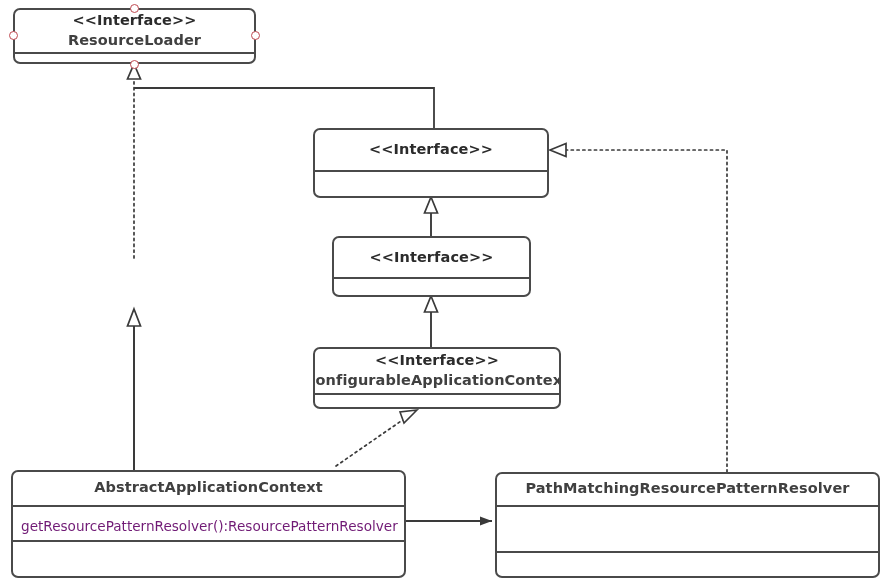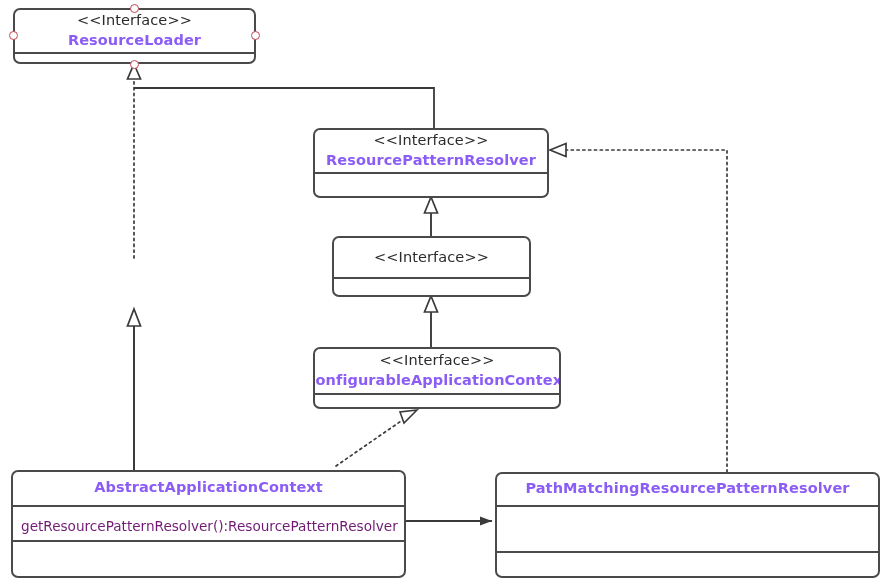--- a/index.html
+++ b/index.html
@@ -43,31 +43,31 @@
     color: #262626;
   }
   .compartment.header {
     padding: 3px 6px 4px 6px;
   }
   .compartment.divided {
     border-top: 2px solid #4a4a4a;
   }
   .stereotype {
     font-size: 14.5px;
-    font-weight: 400;
+    font-weight: 700;
     letter-spacing: 0.1px;
     line-height: 1.32;
     color: #2b2b2b;
   }
   .cname {
     font-size: 14.5px;
     font-weight: 700;
     letter-spacing: 0.1px;
     line-height: 1.32;
-    color: #8b5cf6;
+    color: #404040;
   }
   .member {
     font-size: 13.6px;
     font-weight: 400;
     line-height: 1.3;
     color: #701a75;
     padding: 0 8px;
     white-space: nowrap;
   }
   .member-row {
@@ -143,21 +143,20 @@
     <div class="compartment header" style="height:42px;">
       <div class="stereotype">&lt;&lt;Interface&gt;&gt;</div>
       <div class="cname">ResourceLoader</div>
     </div>
     <div class="compartment divided" style="height:14px;"></div>
   </div>
 
   <div class="uml-box" style="left:313px; top:128px; width:236px; height:70px;">
     <div class="compartment header" style="height:42px;">
       <div class="stereotype">&lt;&lt;Interface&gt;&gt;</div>
-      <div class="cname">ResourcePatternResolver</div>
     </div>
     <div class="compartment divided" style="height:28px;"></div>
   </div>
 
 
   <div class="uml-box" style="left:332px; top:236px; width:199px; height:61px;">
     <div class="compartment header" style="height:42px;">
       <div class="stereotype">&lt;&lt;Interface&gt;&gt;</div>
     </div>
     <div class="compartment divided" style="height:19px;"></div>

